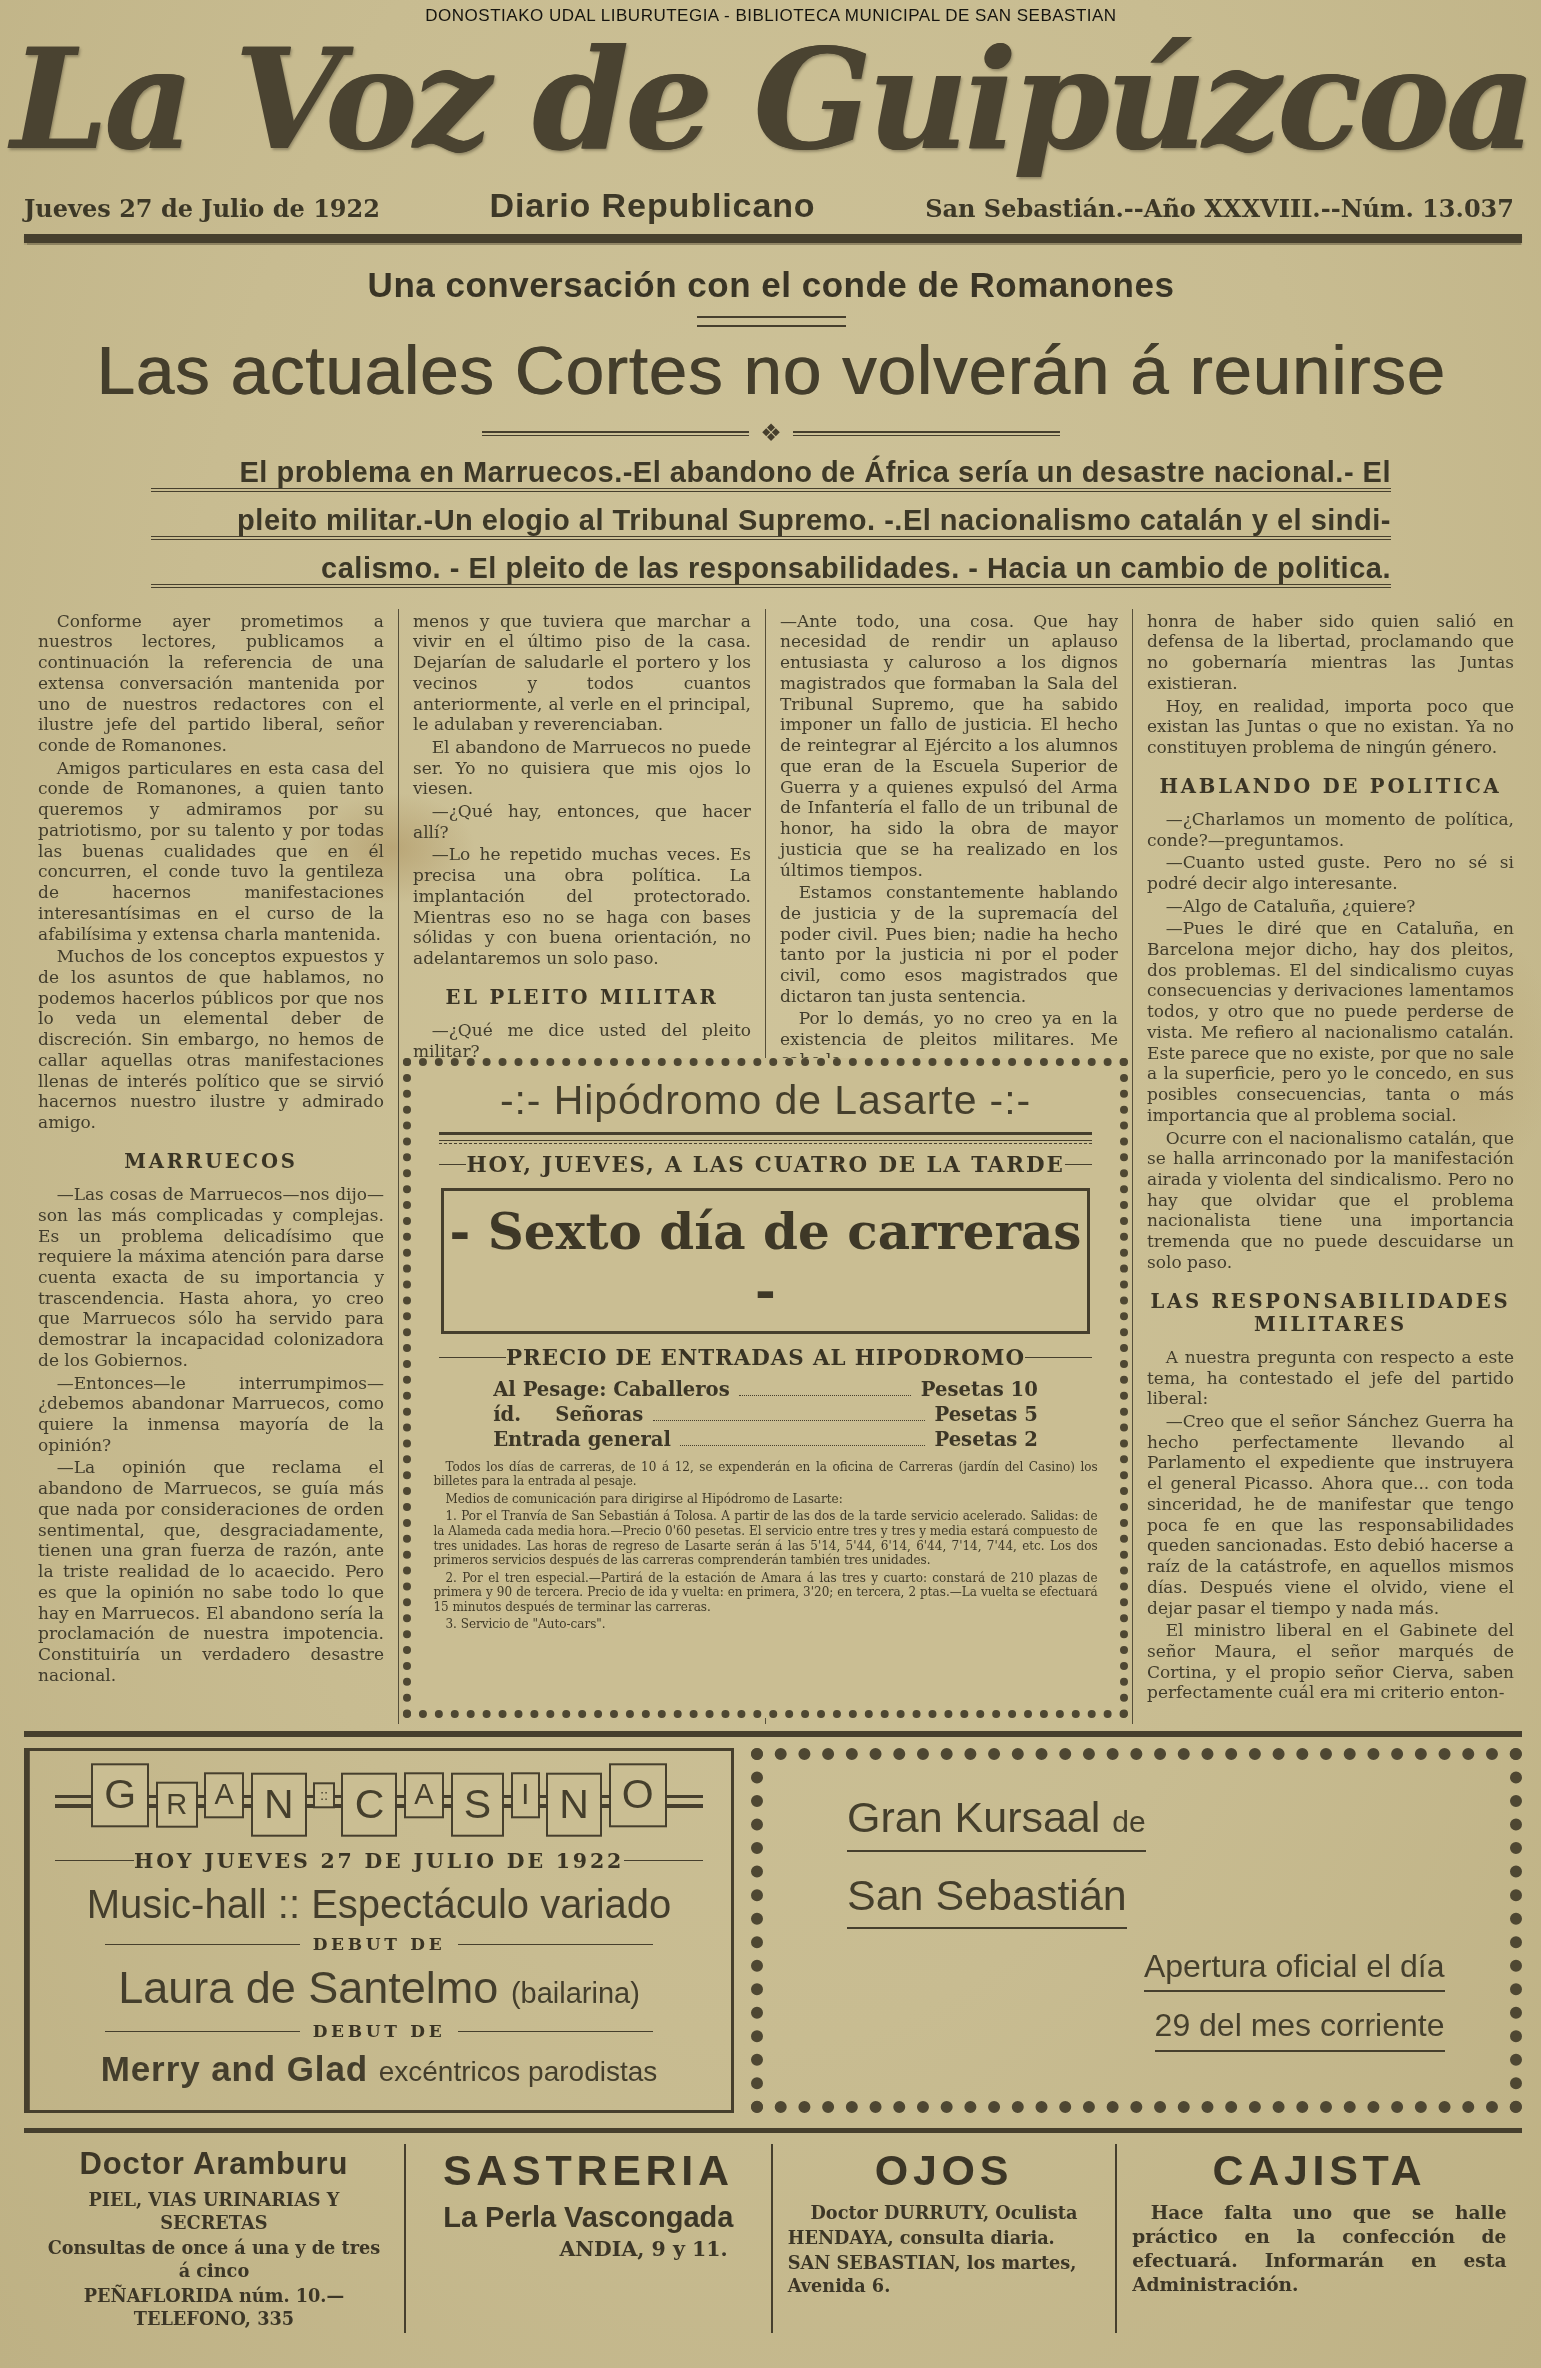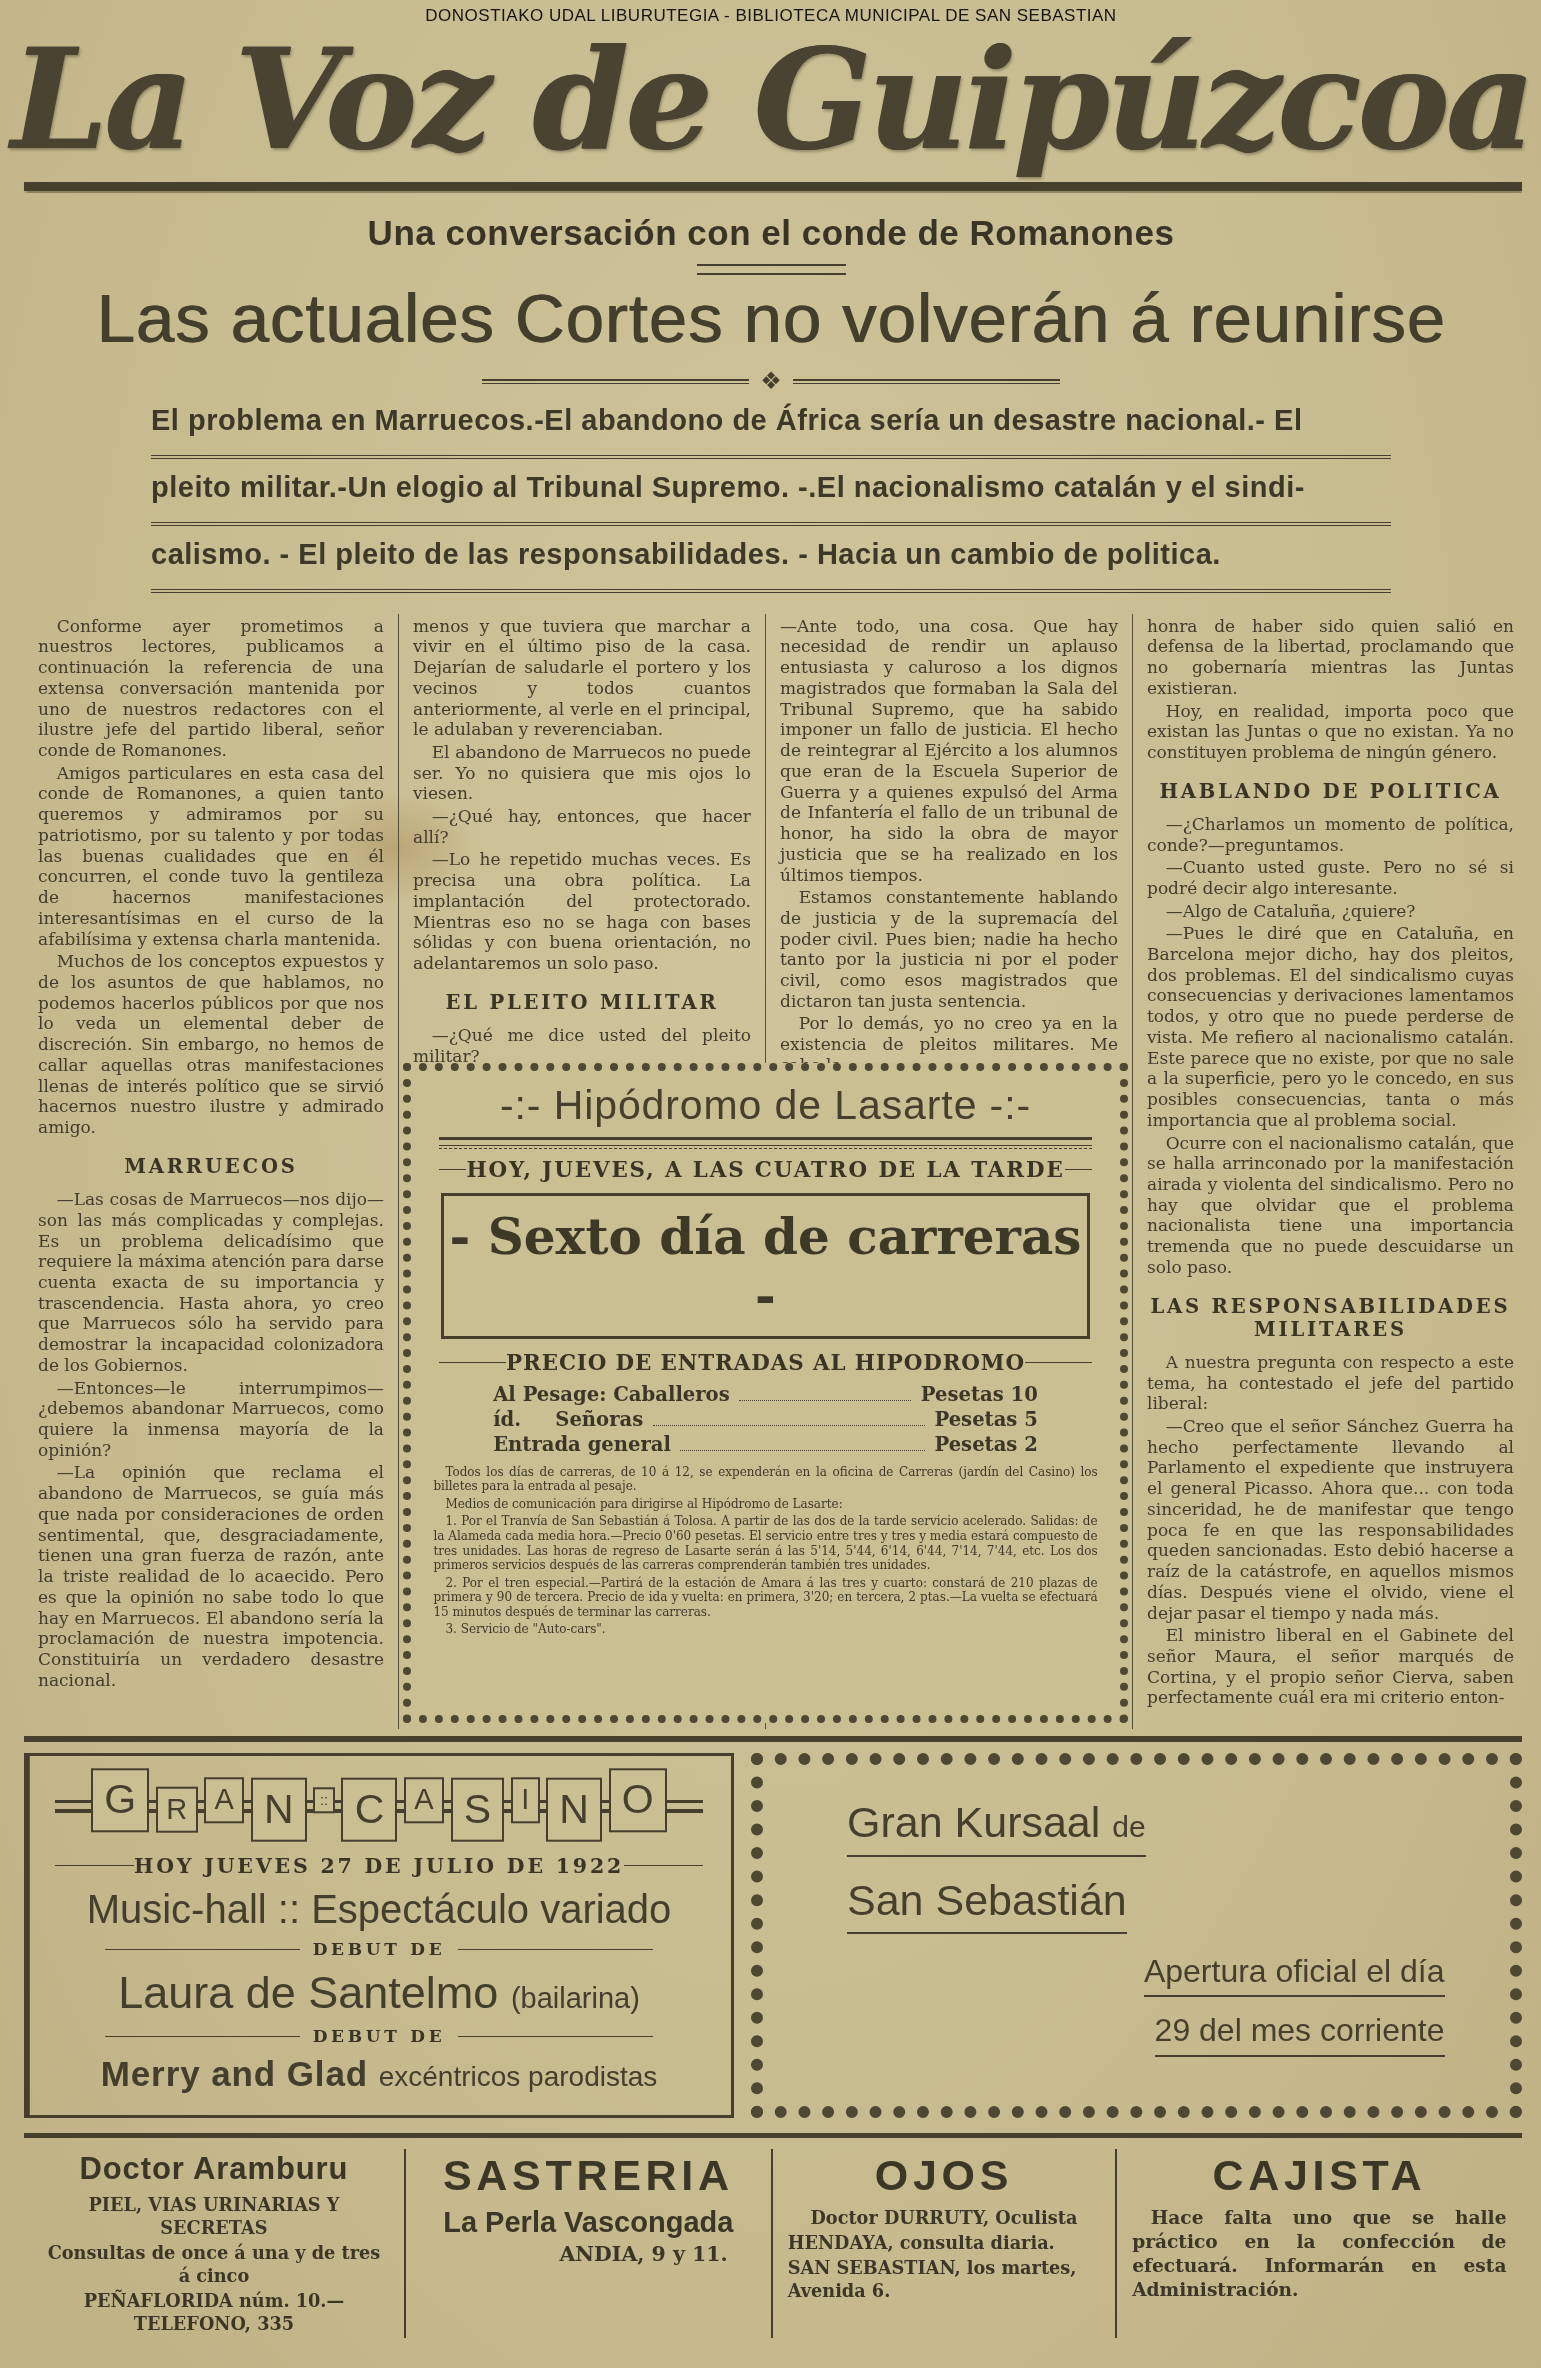--- a/index.html
+++ b/index.html
@@ -31,22 +31,22 @@
   .mini-divider{width:149px;margin:11.2px auto 9.3px;height:6.5px;border-top:2.8px solid #463f2d;border-bottom:2.8px solid #463f2d;}
 
   .headline{margin:7.5px 9.3px 0;text-align:center;font:400 69px/1.02 "Liberation Sans",sans-serif;
     color:#443e2c;letter-spacing:0.9px;text-shadow:0.9px 0 0 currentColor;}
 
   .ornament-divider{display:flex;align-items:center;justify-content:center;gap:11.2px;margin:15px auto 9.3px;width:578px;}
   .ornament-divider .line{flex:1;border-top:2.8px solid #463f2d;border-bottom:0.9px solid #463f2d;height:1.9px;}
   .ornament-divider .diamond{font-size:24px;color:#463f2d;line-height:1;}
 
   .subheads{width:1240px;margin:13px auto 0;}
-  .subhead-line{font:bold 29px/1.0 "Liberation Sans",sans-serif;color:#3d3827;text-align:left;
-    padding-bottom:20px;margin-bottom:14px;border-bottom:4.7px double #463f2d;letter-spacing:0.5px;}
+  .subhead-line{font:bold 29px/1.0 "Liberation Sans",sans-serif;color:#3d3827;text-align:right;
+    padding-bottom:1px;margin-bottom:14px;border-bottom:4.7px double #463f2d;letter-spacing:0.5px;}
 
   .article{position:relative;display:flex;margin-top:20.5px;padding:0 13px 0 24px;height:1115px;}
   .col{box-sizing:border-box;padding:1.9px 14px 0;font-size:17px;line-height:1.22;text-align:justify;overflow:hidden;}
   .col-1{width:375px;border-right:1.9px solid #554e39;}
   .col-2{width:367px;border-right:1.9px solid #554e39;}
   .col-3{width:367px;border-right:1.9px solid #554e39;}
   .col-4{width:395px;}
   .body-para{margin:0 0 1.9px;text-indent:1.1em;}
   .col.cont > p:first-child{text-indent:0;}
   .col-heading{text-align:center;font:bold 19.6px "DejaVu Serif",serif;letter-spacing:2.8px;margin:17px 0 11.2px;color:#3a3424;}
@@ -119,20 +119,25 @@
 
 <div class="page">
   <div class="stain s1"></div>
   <div class="stain s2"></div>
   <div class="stain s3"></div>
 
   <div class="stamp">DONOSTIAKO UDAL LIBURUTEGIA - BIBLIOTECA MUNICIPAL DE SAN SEBASTIAN</div>
 
   <div class="masthead">La Voz de Guipúzcoa</div>
 
+  <div class="dateline">
+    <span class="date">Jueves 27 de Julio de 1922</span>
+    <span class="paper-subtitle">Diario Republicano</span>
+    <span class="edition">San Sebastián.--Año XXXVIII.--Núm. 13.037</span>
+  </div>
 
   <div class="rule-thick"></div>
 
   <div class="kicker">Una conversación con el conde de Romanones</div>
   <div class="mini-divider"></div>
 
   <div class="headline">Las actuales Cortes no volverán á reunirse</div>
 
   <div class="ornament-divider">
     <span class="line"></span>

